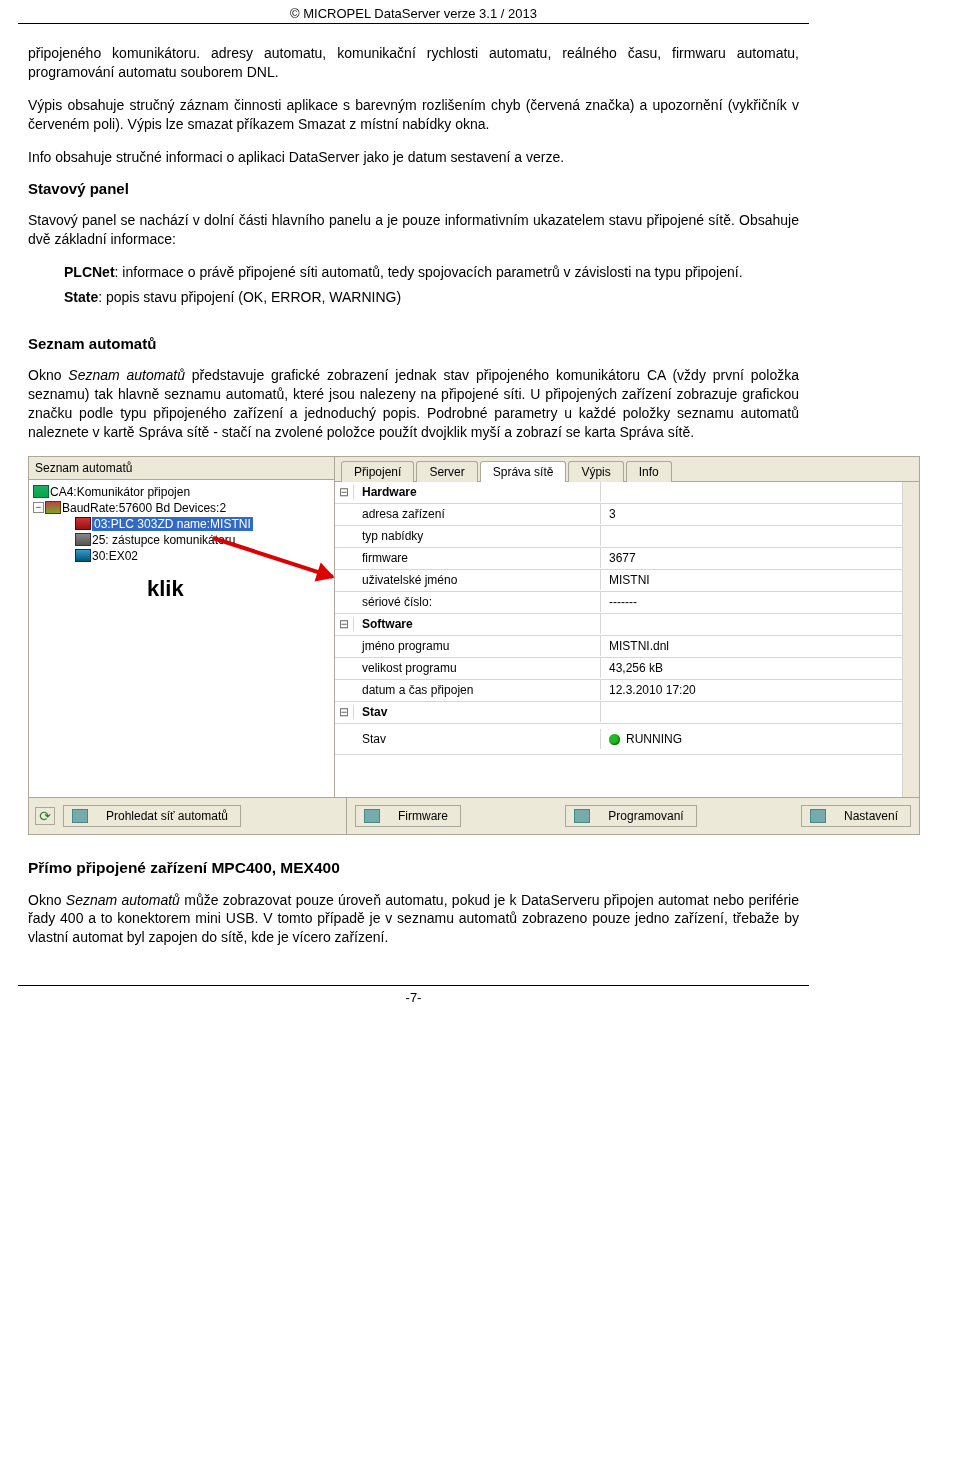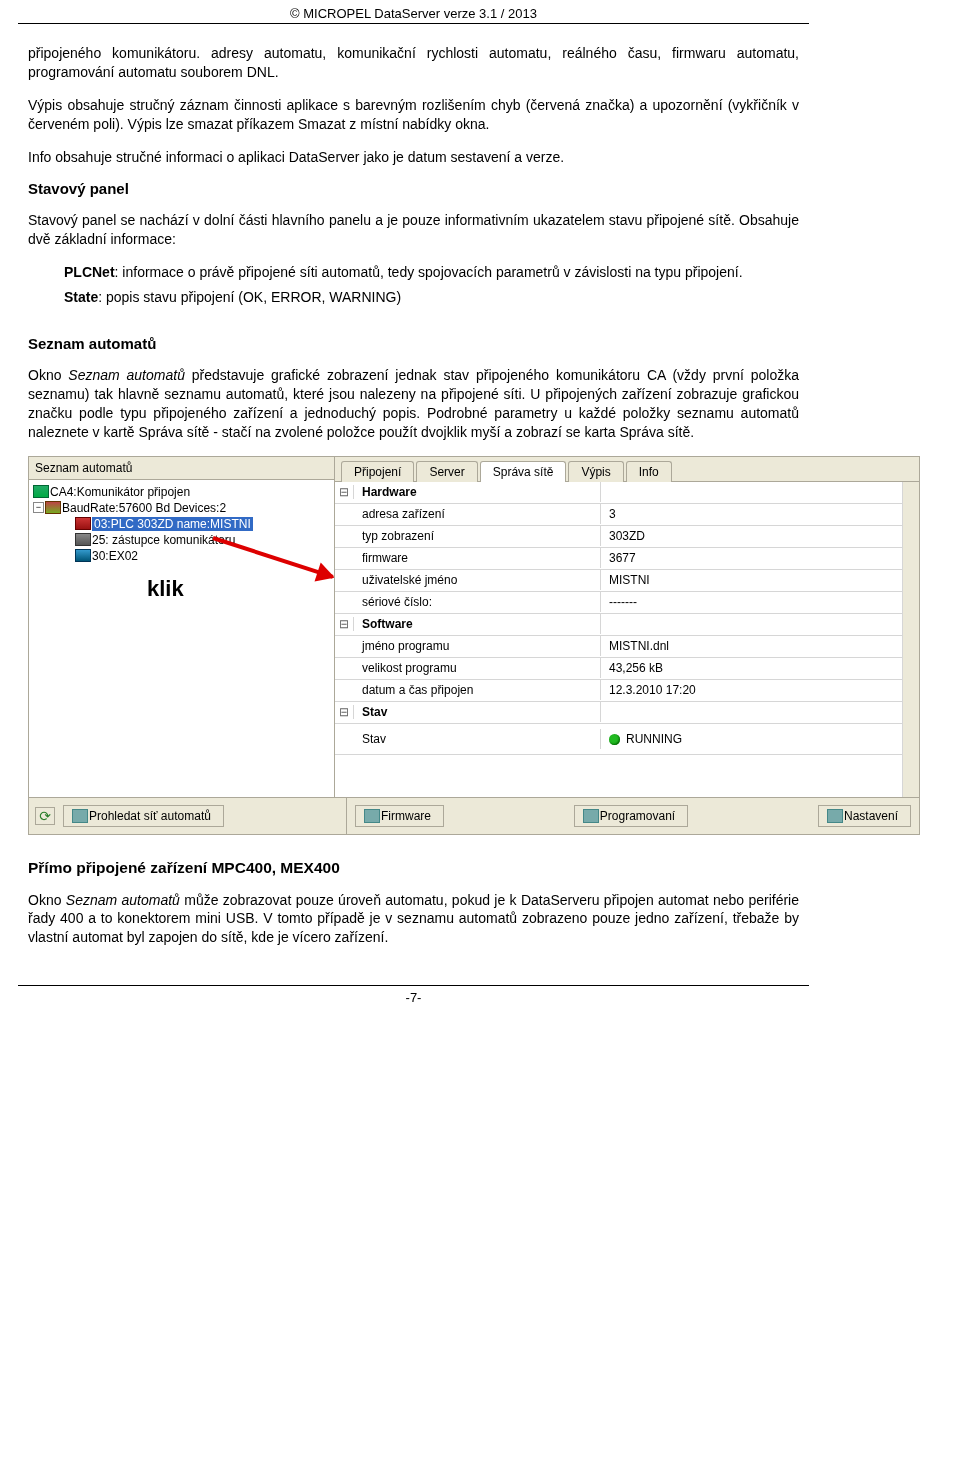--- a/index.html
+++ b/index.html
@@ -231,21 +231,21 @@
     align-items: center;
     padding: 0 8px;
     gap: 10px;
   }
   .btn {
     border: 1px solid #aca899;
     background: #ece9d8;
     padding: 3px 12px 3px 8px;
     display: inline-flex;
     align-items: center;
-    gap: 1px;
+    gap: 18px;
   }
   .btn-ico {
     width: 14px; height: 12px;
     background: #7aa; border: 1px solid #488;
     display: inline-block;
   }
   .refresh-ico {
     width: 18px; height: 16px;
     border: 1px solid #aca899;
     background: #ece9d8;
@@ -337,22 +337,21 @@
                 <div class="grid-label group">Hardware</div>
                 <div class="grid-val"></div>
               </div>
               <div class="grid-row">
                   <div class="grid-exp"></div>
                   <div class="grid-label">adresa zařízení</div>
                   <div class="grid-val">3</div>
                 </div>
               <div class="grid-row">
                   <div class="grid-exp"></div>
-                  <div class="grid-label">typ zobrazení</div>
-                  <div class="grid-val">303ZD</div>
+                  <div class="grid-label">typ nabídky</div>
                 </div>
               <div class="grid-row">
                   <div class="grid-exp"></div>
                   <div class="grid-label">firmware</div>
                   <div class="grid-val">3677</div>
                 </div>
               <div class="grid-row">
                   <div class="grid-exp"></div>
                   <div class="grid-label">uživatelské jméno</div>
                   <div class="grid-val">MISTNI</div>

